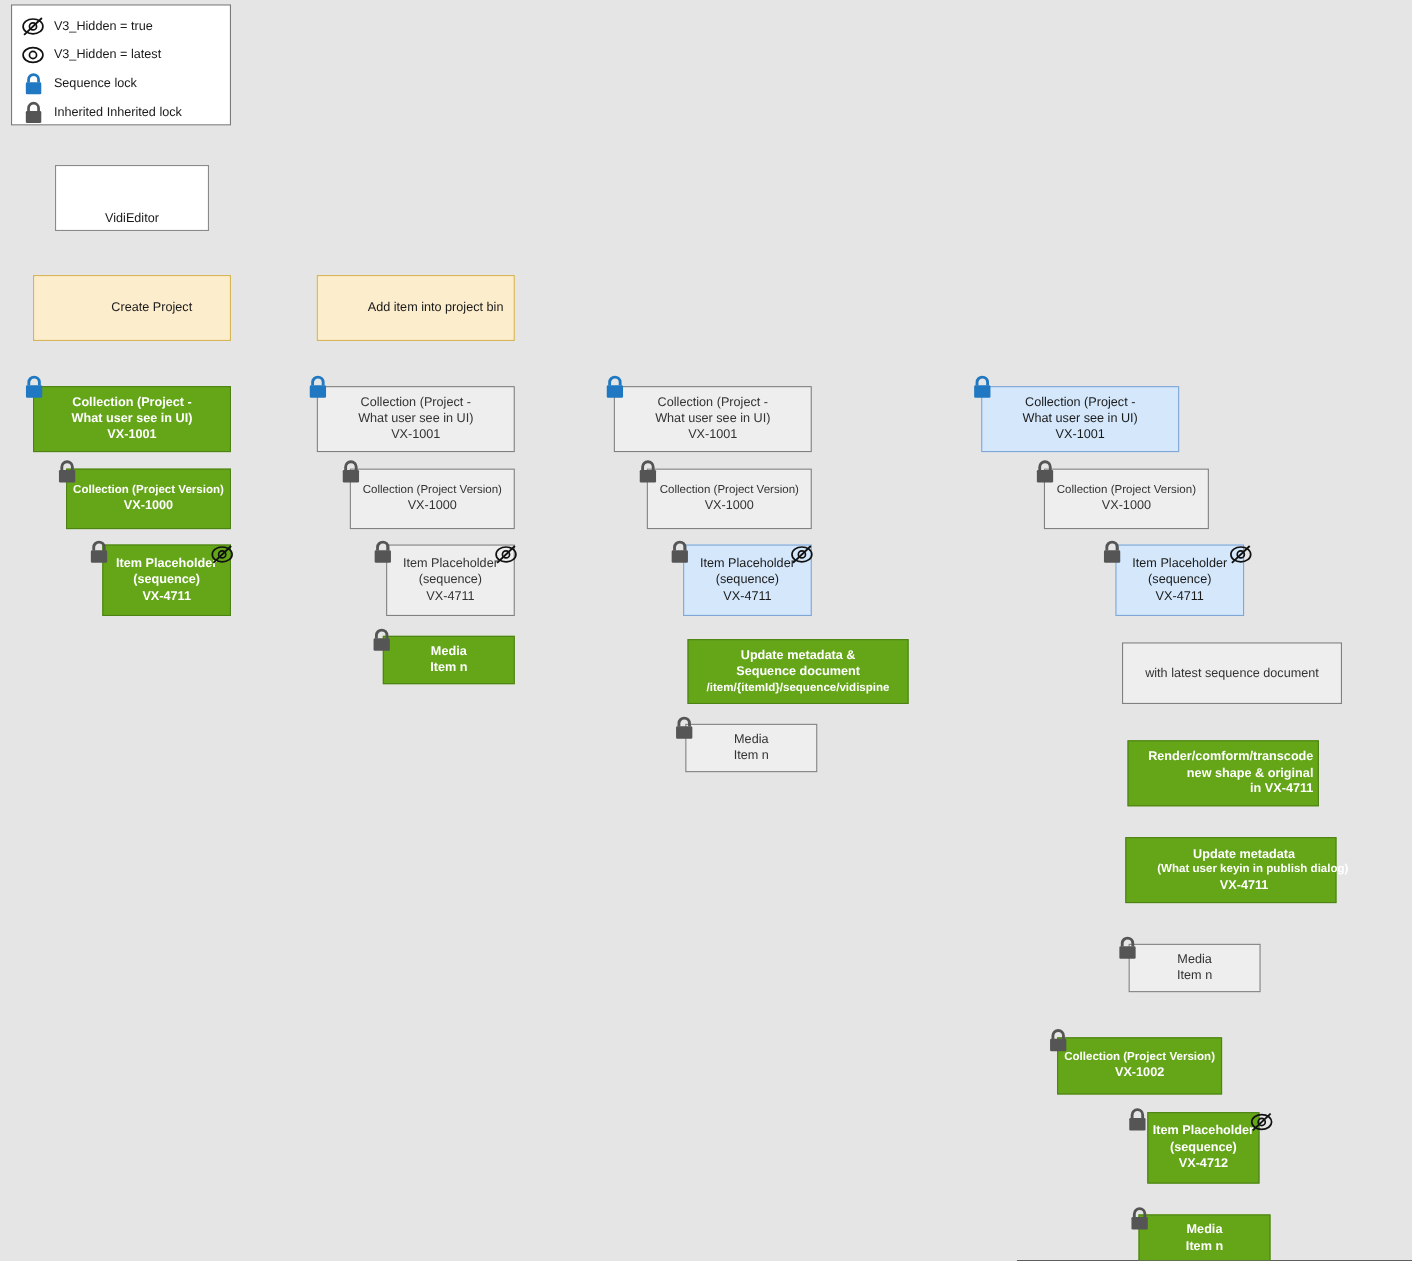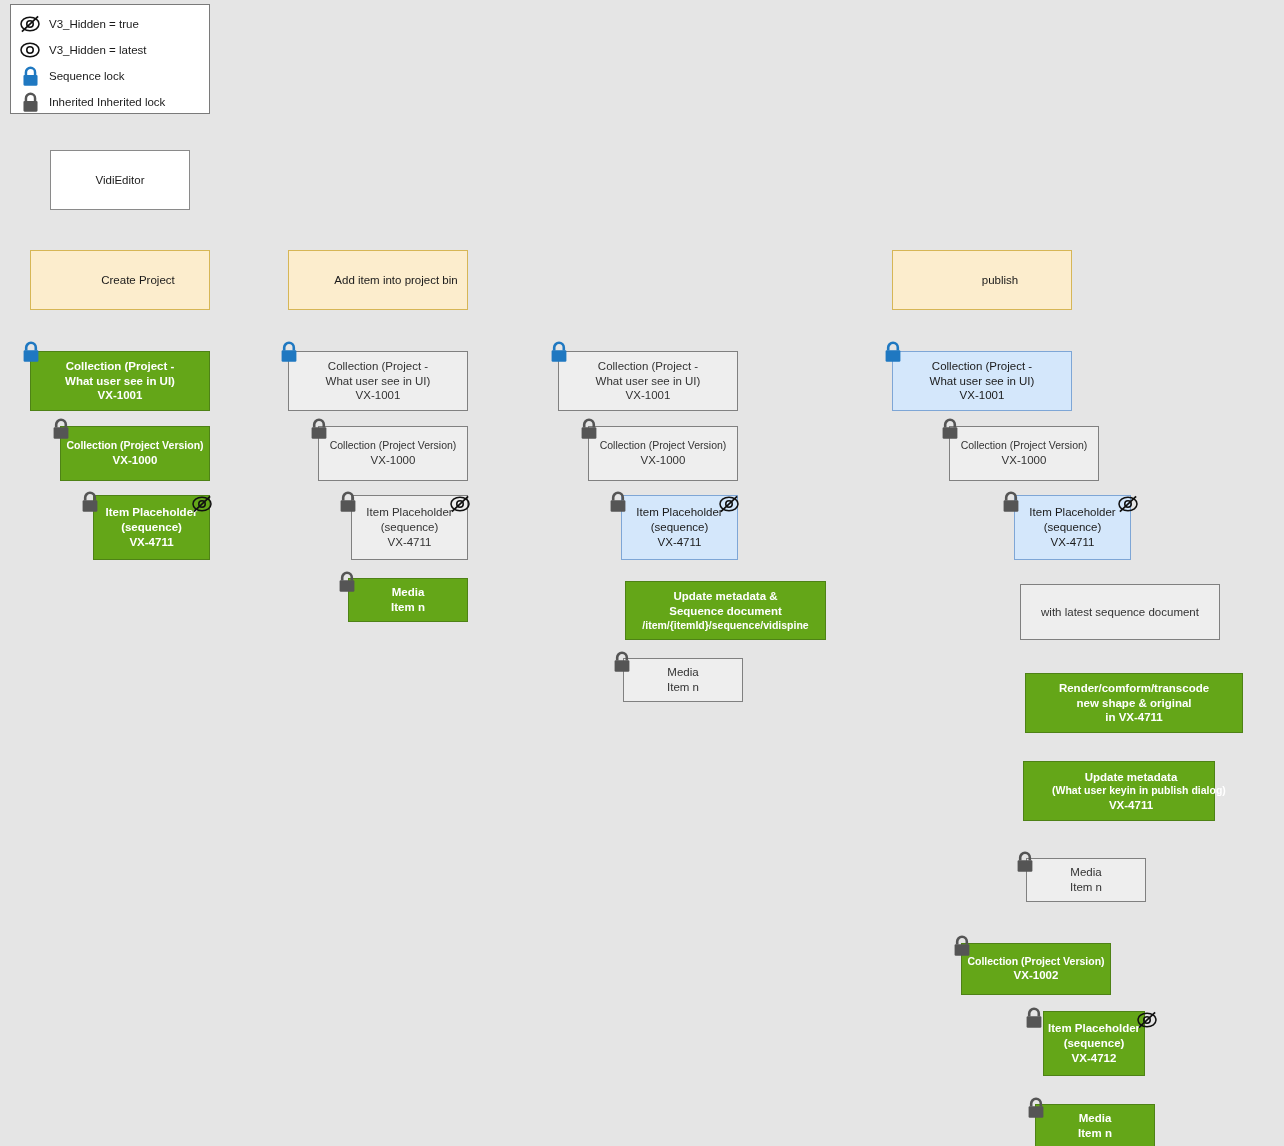--- a/index.html
+++ b/index.html
@@ -54,20 +54,21 @@
     padding: 2px 4px;
   }
   .node .txt { width: 100%; }
   .node .txt div { white-space: nowrap; }
 
   .n-white {
     background: #ffffff;
     color: #1a1a1a;
     font-size: 11.5px;
     border-color: #8a8a8a;
+    align-items: flex-end;
   }
   .n-yellow {
     background: #fcedcd;
     color: #1a1a1a;
     font-size: 11.5px;
     border-color: #d6b656;
     padding-left: 40px;
   }
   .n-grey {
     background: #eeeeee;
@@ -160,25 +161,20 @@
   <div class="node n-yellow" style="left:30px; top:250px; width:180px; height:60px;">
     <div class="txt">
         <div>Create Project</div>
       </div>
   </div>
   <div class="node n-yellow" style="left:288px; top:250px; width:180px; height:60px;">
     <div class="txt">
         <div>Add item into project bin</div>
       </div>
   </div>
-  <div class="node n-yellow" style="left:892px; top:250px; width:180px; height:60px;">
-    <div class="txt">
-        <div>publish</div>
-      </div>
-  </div>
 
   <div class="node n-green" style="left:30px; top:351px; width:180px; height:60px;">
     <div class="txt">
       <div>Collection (Project -</div>
       <div>What user see in UI)</div>
       <div>VX-1001</div>
     </div>
   </div>
   <div class="lock" style="left:21px; top:341px;">
     <svg width="20" height="22" viewBox="0 0 20 22">
@@ -398,21 +394,21 @@
       <line x1="3" y1="18.5" x2="21" y2="1.5" stroke="#111" stroke-width="1.9"></line>
     </svg>
   </div>
 
   <div class="node n-grey" style="left:1020px; top:584px; width:200px; height:56px;">
     <div class="txt">
       <div>with latest sequence document</div>
     </div>
   </div>
 
-  <div class="node n-green" style="left:1025px; top:673px; width:218px; height:60px;">
+  <div class="node n-green" style="left:1025px; top:673px; width:174px; height:60px;text-align:right;">
     <div class="txt">
       <div>Render/comform/transcode</div>
       <div>new shape &amp; original</div>
       <div>in VX-4711</div>
     </div>
   </div>
 
   <div class="node n-green" style="left:1023px; top:761px; width:192px; height:60px;padding-left:28px;">
     <div class="txt">
       <div>Update metadata</div>

